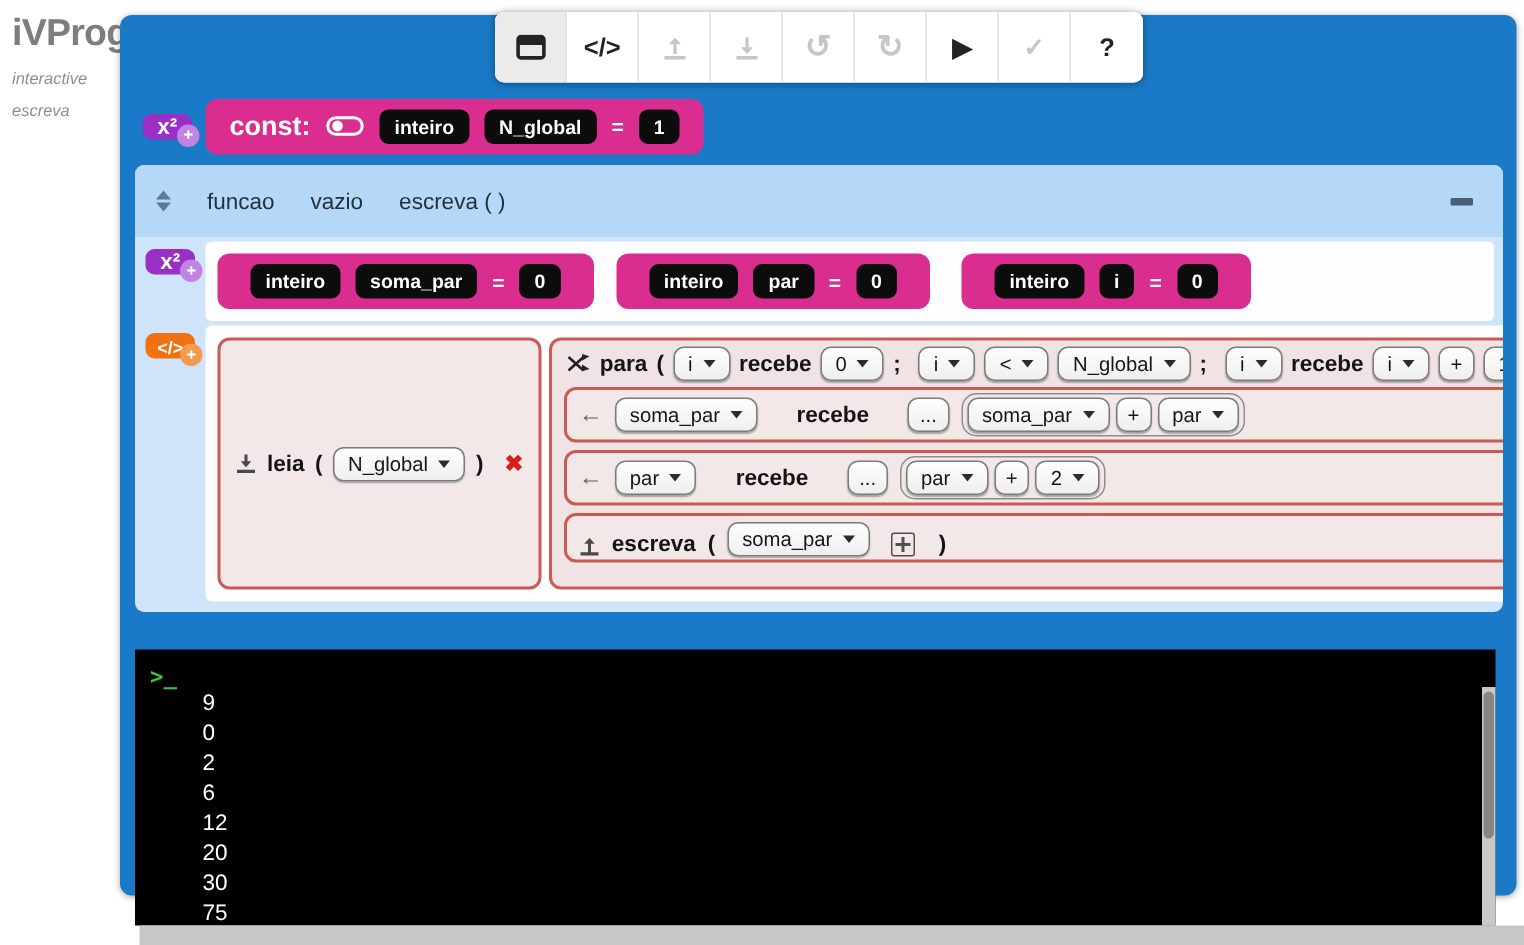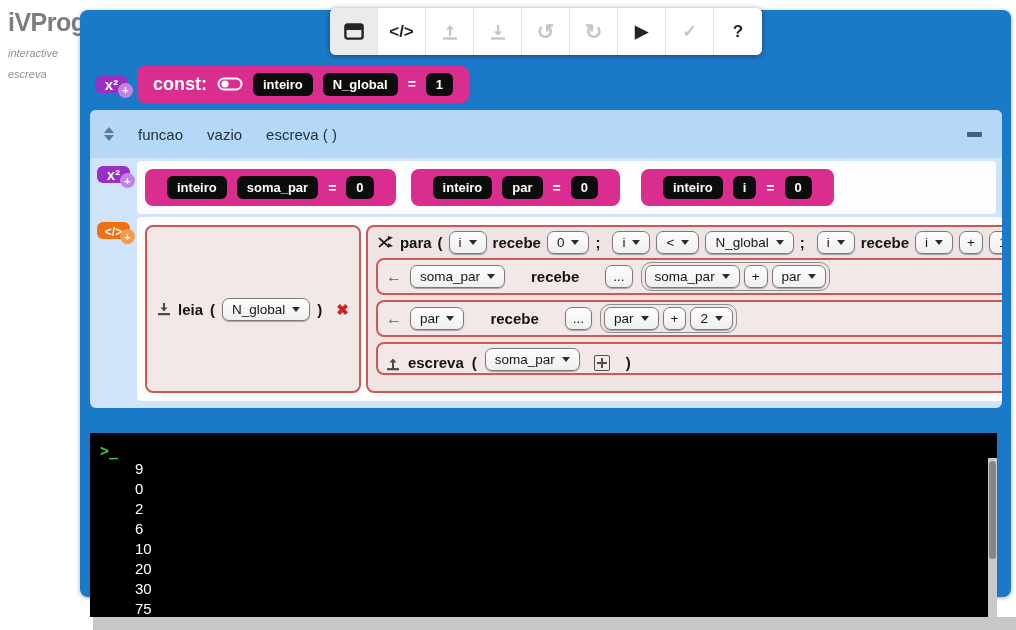--- a/index.html
+++ b/index.html
@@ -394,21 +394,21 @@
   </div>
 </div>
 
 <div class="terminal">
   <div class="prompt">&gt;_</div>
   <div class="tlines">
     <div class="tline">9</div>
     <div class="tline">0</div>
     <div class="tline">2</div>
     <div class="tline">6</div>
-    <div class="tline">10</div>
+    <div class="tline">12</div>
     <div class="tline">20</div>
     <div class="tline">30</div>
     <div class="tline">75</div>
   </div>
   <div class="vtrack">
     <div class="vthumb"></div>
   </div>
 </div>
 <div class="hscroll"></div>
 

